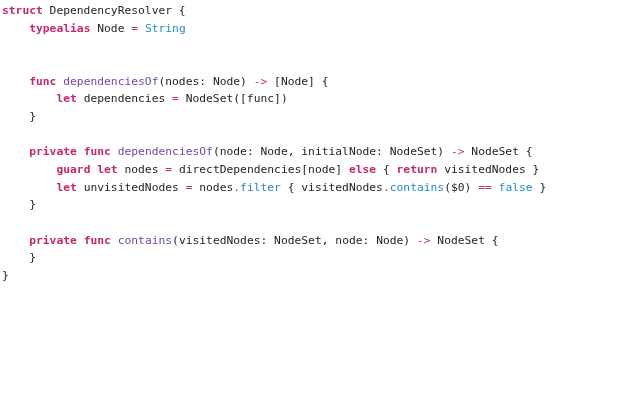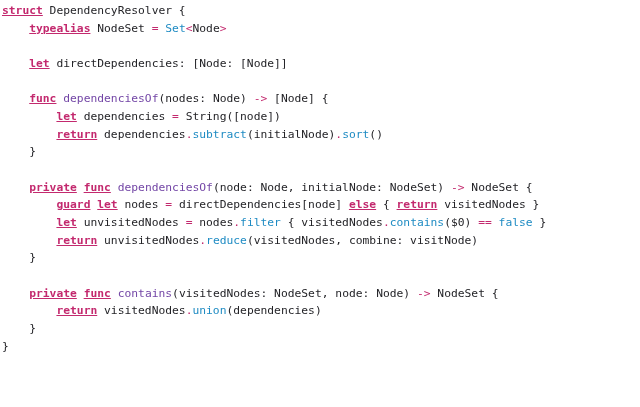--- a/index.html
+++ b/index.html
@@ -20,43 +20,39 @@
     font-family: "DejaVu Sans Mono", "Liberation Mono", monospace;
     font-size: 11.3px;
     padding: 2px 0 0 2px;
     color: var(--plain);
   }
   .line {
     height: 17.68px;
     line-height: 17.68px;
     white-space: pre;
   }
-  .tok-k { color: var(--keyword); font-weight: bold; text-decoration: underline; }
+  .tok-k { color: var(--keyword); font-weight: bold; }
   .tok-o { color: var(--keyword); }
   .tok-t { color: var(--library); }
   .tok-f { color: var(--function); }
   .tok-p { color: var(--plain); }
 </style>
 </head>
 <body>
 
 <div class="code-block" id="code-block">
     <div class="line"><span class="tok-k">struct</span><span class="tok-p"> DependencyResolver {</span></div>
-    <div class="line"><span class="tok-p">    </span><span class="tok-k">typealias</span><span class="tok-p"> NodeSet </span><span class="tok-o">=</span><span class="tok-p"> </span><span class="tok-t">Set</span><span class="tok-o">&lt;</span><span class="tok-p">Node</span><span class="tok-o">&gt;</span></div>
+    <div class="line"><span class="tok-p">    </span><span class="tok-k">typealias</span><span class="tok-p"> Node </span><span class="tok-o">=</span><span class="tok-p"> </span><span class="tok-t">String</span></div>
     <div class="line"></div>
-    <div class="line"><span class="tok-p">    </span><span class="tok-k">let</span><span class="tok-p"> directDependencies: [Node: [Node]]</span></div>
     <div class="line"></div>
     <div class="line"><span class="tok-p">    </span><span class="tok-k">func</span><span class="tok-p"> </span><span class="tok-f">dependenciesOf</span><span class="tok-p">(nodes: Node) </span><span class="tok-o">-&gt;</span><span class="tok-p"> [Node] {</span></div>
-    <div class="line"><span class="tok-p">        </span><span class="tok-k">let</span><span class="tok-p"> dependencies </span><span class="tok-o">=</span><span class="tok-p"> String([node])</span></div>
-    <div class="line"><span class="tok-p">        </span><span class="tok-k">return</span><span class="tok-p"> dependencies</span><span class="tok-o">.</span><span class="tok-t">subtract</span><span class="tok-p">(initialNode)</span><span class="tok-o">.</span><span class="tok-t">sort</span><span class="tok-p">()</span></div>
+    <div class="line"><span class="tok-p">        </span><span class="tok-k">let</span><span class="tok-p"> dependencies </span><span class="tok-o">=</span><span class="tok-p"> NodeSet([func])</span></div>
     <div class="line"><span class="tok-p">    }</span></div>
     <div class="line"></div>
     <div class="line"><span class="tok-p">    </span><span class="tok-k">private</span><span class="tok-p"> </span><span class="tok-k">func</span><span class="tok-p"> </span><span class="tok-f">dependenciesOf</span><span class="tok-p">(node: Node, initialNode: NodeSet) </span><span class="tok-o">-&gt;</span><span class="tok-p"> NodeSet {</span></div>
     <div class="line"><span class="tok-p">        </span><span class="tok-k">guard</span><span class="tok-p"> </span><span class="tok-k">let</span><span class="tok-p"> nodes </span><span class="tok-o">=</span><span class="tok-p"> directDependencies[node] </span><span class="tok-k">else</span><span class="tok-p"> { </span><span class="tok-k">return</span><span class="tok-p"> visitedNodes }</span></div>
     <div class="line"><span class="tok-p">        </span><span class="tok-k">let</span><span class="tok-p"> unvisitedNodes </span><span class="tok-o">=</span><span class="tok-p"> nodes</span><span class="tok-o">.</span><span class="tok-t">filter</span><span class="tok-p"> { visitedNodes</span><span class="tok-o">.</span><span class="tok-t">contains</span><span class="tok-p">($0) </span><span class="tok-o">==</span><span class="tok-p"> </span><span class="tok-t">false</span><span class="tok-p"> }</span></div>
-    <div class="line"><span class="tok-p">        </span><span class="tok-k">return</span><span class="tok-p"> unvisitedNodes</span><span class="tok-o">.</span><span class="tok-t">reduce</span><span class="tok-p">(visitedNodes, combine: visitNode)</span></div>
     <div class="line"><span class="tok-p">    }</span></div>
     <div class="line"></div>
     <div class="line"><span class="tok-p">    </span><span class="tok-k">private</span><span class="tok-p"> </span><span class="tok-k">func</span><span class="tok-p"> </span><span class="tok-f">contains</span><span class="tok-p">(visitedNodes: NodeSet, node: Node) </span><span class="tok-o">-&gt;</span><span class="tok-p"> NodeSet {</span></div>
-    <div class="line"><span class="tok-p">        </span><span class="tok-k">return</span><span class="tok-p"> visitedNodes</span><span class="tok-o">.</span><span class="tok-t">union</span><span class="tok-p">(dependencies)</span></div>
     <div class="line"><span class="tok-p">    }</span></div>
     <div class="line"><span class="tok-p">}</span></div>
   </div>
 
 </body></html>

